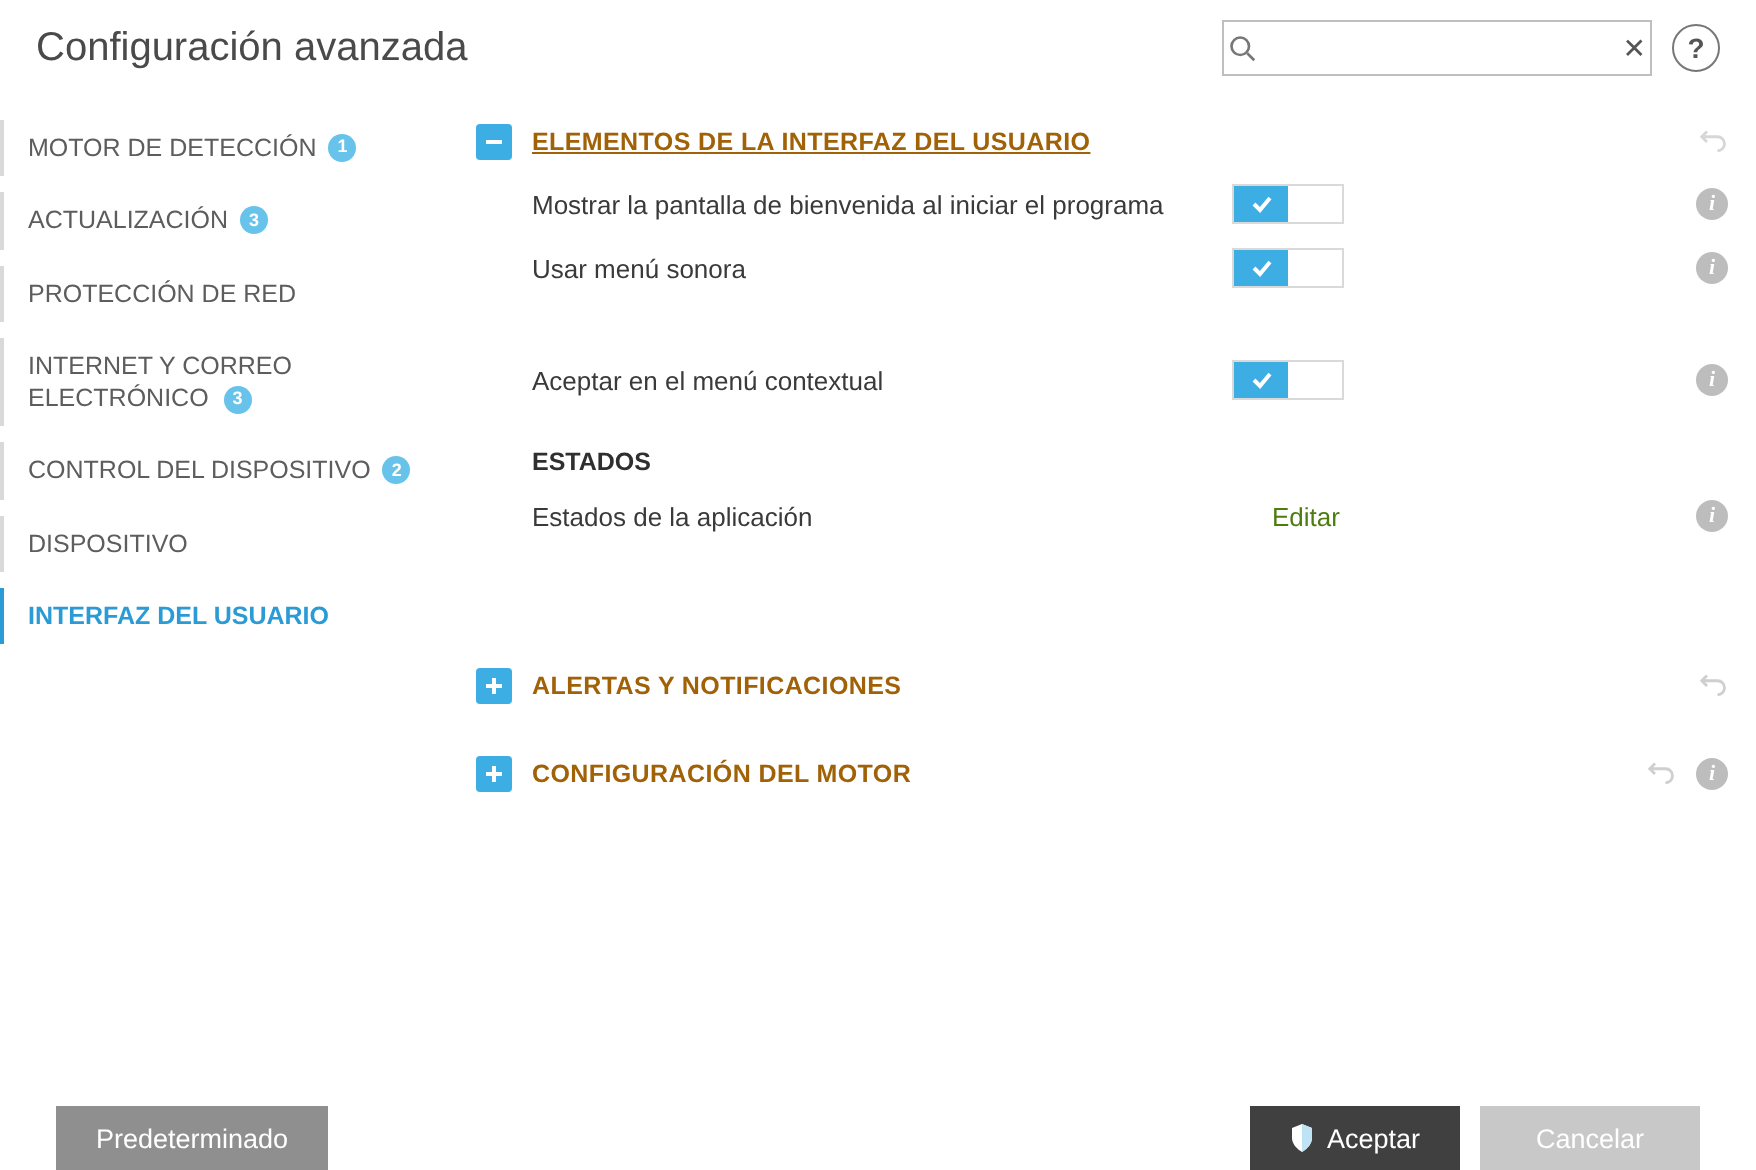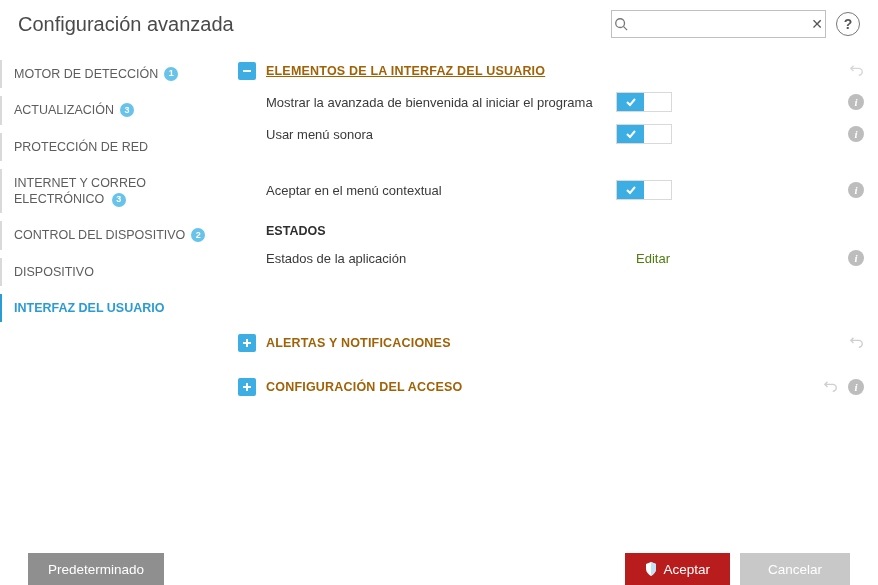--- a/index.html
+++ b/index.html
@@ -36,21 +36,21 @@
   .row-right { margin-left:auto; display:flex; align-items:center; gap:10px; }
   .toggle { width:56px; height:20px; border:1px solid #d9d9d9; position:relative; background:#fff; cursor:pointer; display:flex; }
   .toggle .on-half { width:28px; height:100%; background:#3caee3; display:flex; align-items:center; justify-content:center; color:#fff; }
   .toggle .off-half { width:28px; height:100%; background:#fff; }
   .subhead { padding:18px 0 6px 28px; font-weight:700; font-size:12.5px; color:#2f2f2f; }
   .link { color:#4d7c0f; cursor:pointer;margin-top:12px; }
   .spacer-block { height:42px; }
   .footer { height:56px; display:flex; align-items:flex-end; padding:0 28px; gap:10px; }
   .btn { height:32px; padding:0 20px; display:inline-flex; align-items:center; justify-content:center; border:none; cursor:pointer; font-size:13.5px; }
   .btn-default { background:#8f8f8f; color:#fff; }
-  .btn-primary { background:#b91c1c; color:#fff; gap:6px; }
+  .btn-primary { background:#404040; color:#fff; gap:6px; }
   .btn-secondary { background:#c8c8c8; color:#fff; min-width:110px; }
   .footer-spacer { flex:1 1 auto; }
   .shield { display:inline-block; }
   svg { display:block; }
 </style>
 </head>
 <body>
 
 <div class="window">
 
@@ -115,21 +115,21 @@
           <div class="section-right">
             <span class="undo">
               <svg width="14" height="14" viewBox="0 0 16 16">
                   <path d="M4 5 L1 8 L4 11 M1 8 H10 a4 4 0 0 0 0-8" fill="none" stroke="#d7d7d7" stroke-width="1.6" transform="scale(1,-1) translate(0,-13)"></path>
                 </svg>
             </span>
           </div>
         </div>
 
         <div class="row">
-          <div class="row-label">Mostrar la avanzada de bienvenida al iniciar el programa</div>
+          <div class="row-label">Mostrar la pantalla de bienvenida al iniciar el programa</div>
           <div class="row-ctrl">
             <div class="toggle">
               <div class="on-half">
                 <svg width="12" height="12" viewBox="0 0 12 12">
                     <path d="M2 6 L5 9 L10 3" stroke="#fff" stroke-width="2" fill="none"></path>
                   </svg>
               </div>
               <div class="off-half"></div>
             </div>
           </div>
@@ -209,21 +209,21 @@
       </div>
 
       <div class="section">
         <div class="section-header">
           <div class="exp-btn">
             <svg width="10" height="10" viewBox="0 0 10 10">
                 <rect x="4" y="1" width="2" height="8" fill="#fff"></rect>
                 <rect x="1" y="4" width="8" height="2" fill="#fff"></rect>
               </svg>
           </div>
-          <div class="section-title">CONFIGURACIÓN DEL ACCESO</div>
+          <div class="section-title">CONFIGURACIÓN DEL MOTOR</div>
           <div class="section-right">
             <span class="undo">
               <svg width="14" height="14" viewBox="0 0 16 16">
                   <path d="M4 5 L1 8 L4 11 M1 8 H10 a4 4 0 0 0 0-8" fill="none" stroke="#cfcfcf" stroke-width="1.6" transform="scale(1,-1) translate(0,-13)"></path>
                 </svg>
             </span>
             <span class="info">i</span>
           </div>
         </div>
       </div>

